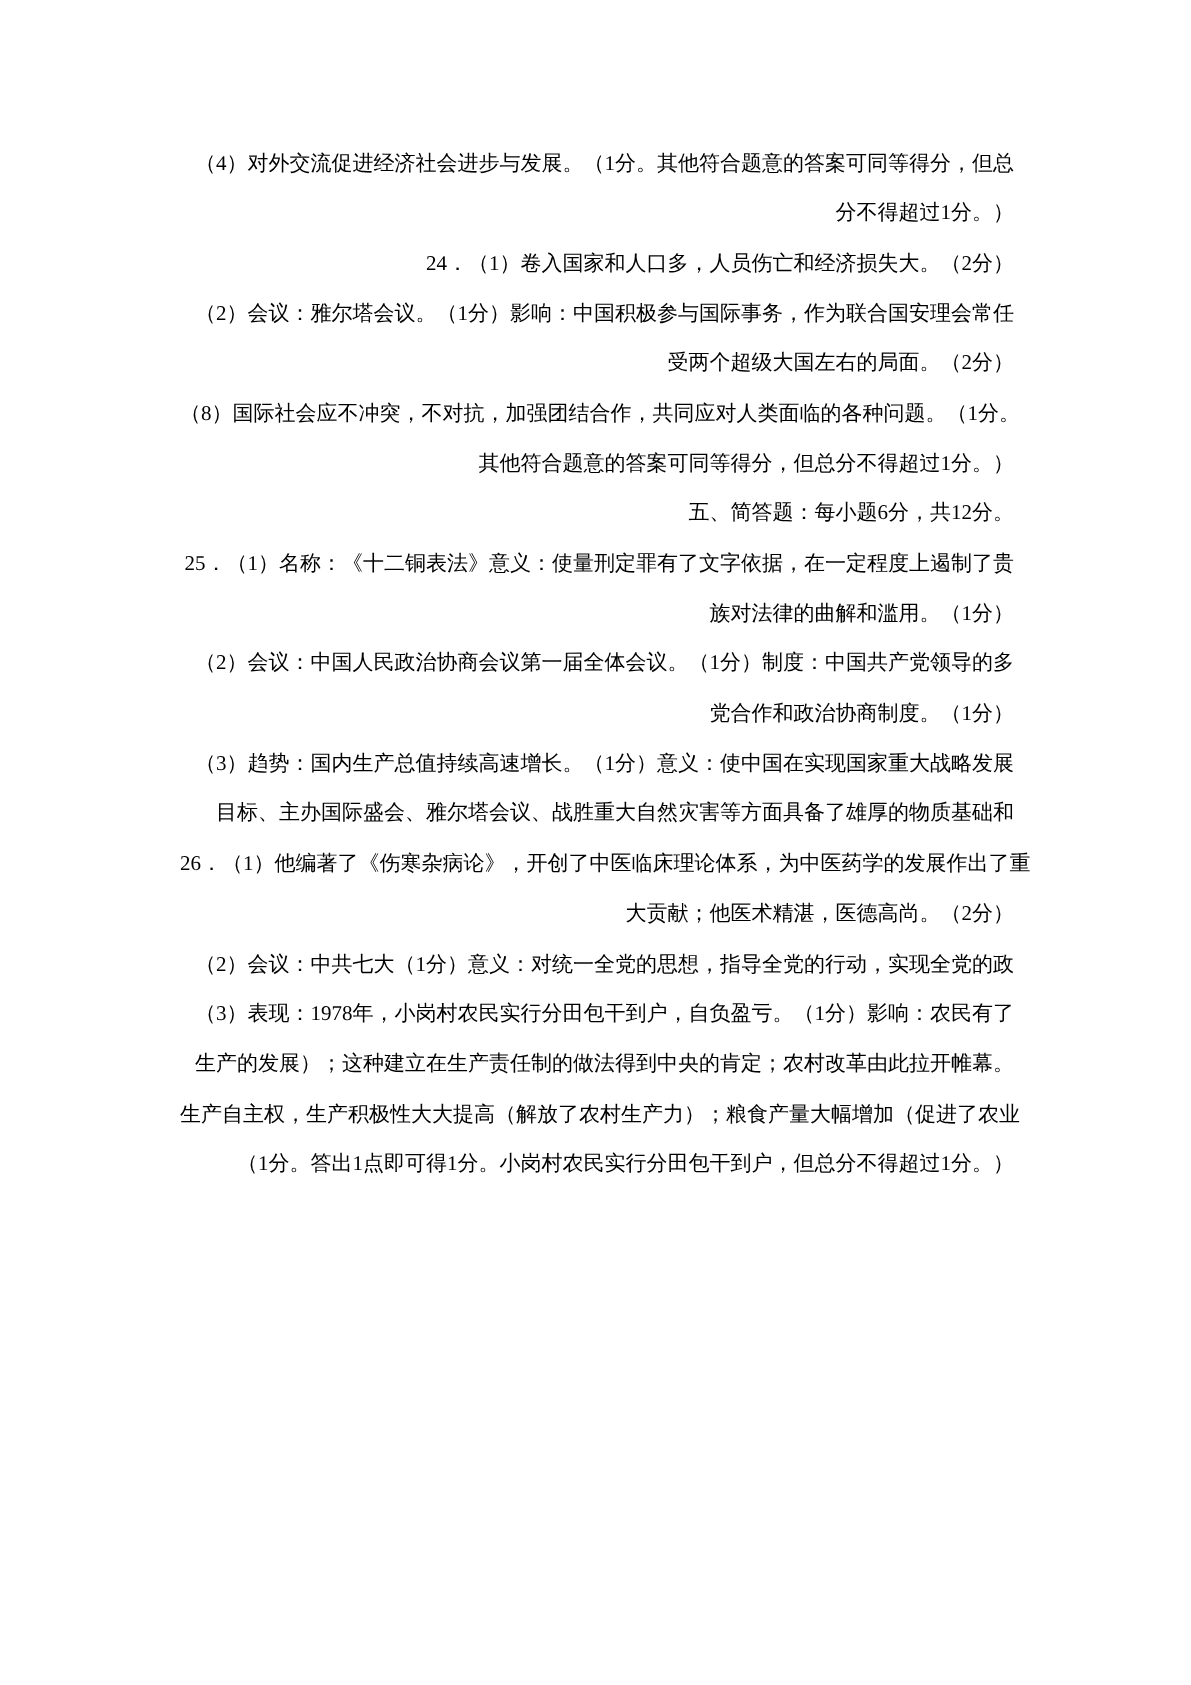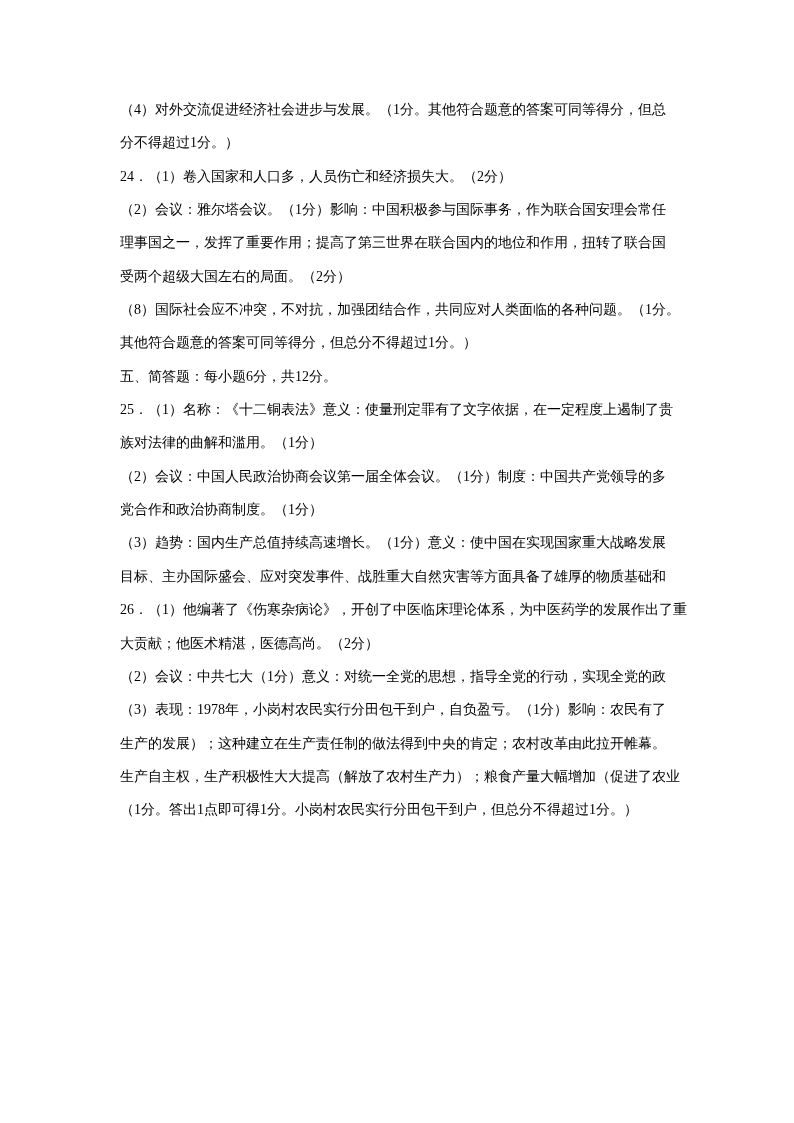--- a/index.html
+++ b/index.html
@@ -16,21 +16,21 @@
   }
   .text-block {
     position: absolute;
     left: 120px;
     top: 93px;
     width: 556px;
     font-family: "Liberation Serif", "DejaVu Serif", serif;
     font-size: 14px;
     line-height: 33.35px;
     color: #000000;
-    text-align: left;
+    text-align: right;
   }
   .para {
     margin: 0;
     padding: 0;
   }
   .ln {
     margin: 0;
     padding: 0;
     white-space: nowrap;
   }
@@ -45,21 +45,20 @@
       <p class="ln">（4）对外交流促进经济社会进步与发展。（1分。其他符合题意的答案可同等得分，但总</p>
       <p class="ln">分不得超过1分。）</p>
     </div>
 
     <div class="para">
       <p class="ln">24．（1）卷入国家和人口多，人员伤亡和经济损失大。（2分）</p>
     </div>
 
     <div class="para">
       <p class="ln">（2）会议：雅尔塔会议。（1分）影响：中国积极参与国际事务，作为联合国安理会常任</p>
-      <p class="ln">理事国之一，发挥了重要作用；提高了第三世界在联合国内的地位和作用，扭转了联合国</p>
       <p class="ln">受两个超级大国左右的局面。（2分）</p>
     </div>
 
     <div class="para">
       <p class="ln">（8）国际社会应不冲突，不对抗，加强团结合作，共同应对人类面临的各种问题。（1分。</p>
       <p class="ln">其他符合题意的答案可同等得分，但总分不得超过1分。）</p>
     </div>
 
     <div class="para">
       <p class="ln">五、简答题：每小题6分，共12分。</p>
@@ -70,21 +69,21 @@
       <p class="ln">族对法律的曲解和滥用。（1分）</p>
     </div>
 
     <div class="para">
       <p class="ln">（2）会议：中国人民政治协商会议第一届全体会议。（1分）制度：中国共产党领导的多</p>
       <p class="ln">党合作和政治协商制度。（1分）</p>
     </div>
 
     <div class="para">
       <p class="ln">（3）趋势：国内生产总值持续高速增长。（1分）意义：使中国在实现国家重大战略发展</p>
-      <p class="ln">目标、主办国际盛会、应对突发事件、战胜重大自然灾害等方面具备了雄厚的物质基础和</p>
+      <p class="ln">目标、主办国际盛会、雅尔塔会议、战胜重大自然灾害等方面具备了雄厚的物质基础和</p>
     </div>
 
     <div class="para">
       <p class="ln">26．（1）他编著了《伤寒杂病论》，开创了中医临床理论体系，为中医药学的发展作出了重</p>
       <p class="ln">大贡献；他医术精湛，医德高尚。（2分）</p>
     </div>
 
     <div class="para">
       <p class="ln">（2）会议：中共七大（1分）意义：对统一全党的思想，指导全党的行动，实现全党的政</p>
     </div>

